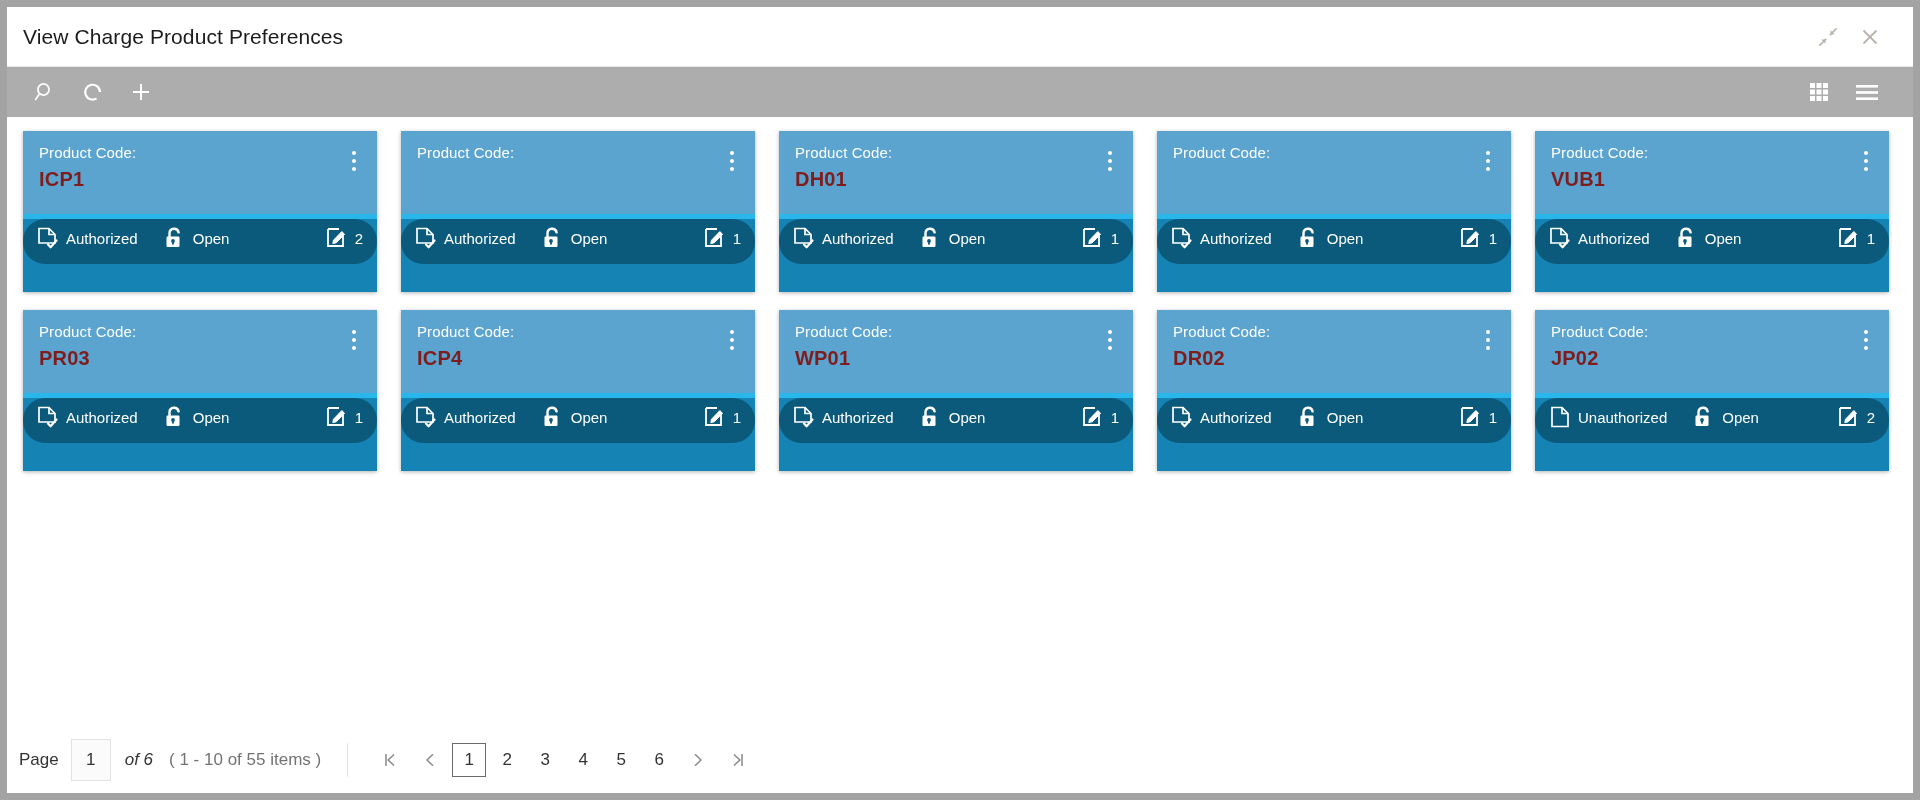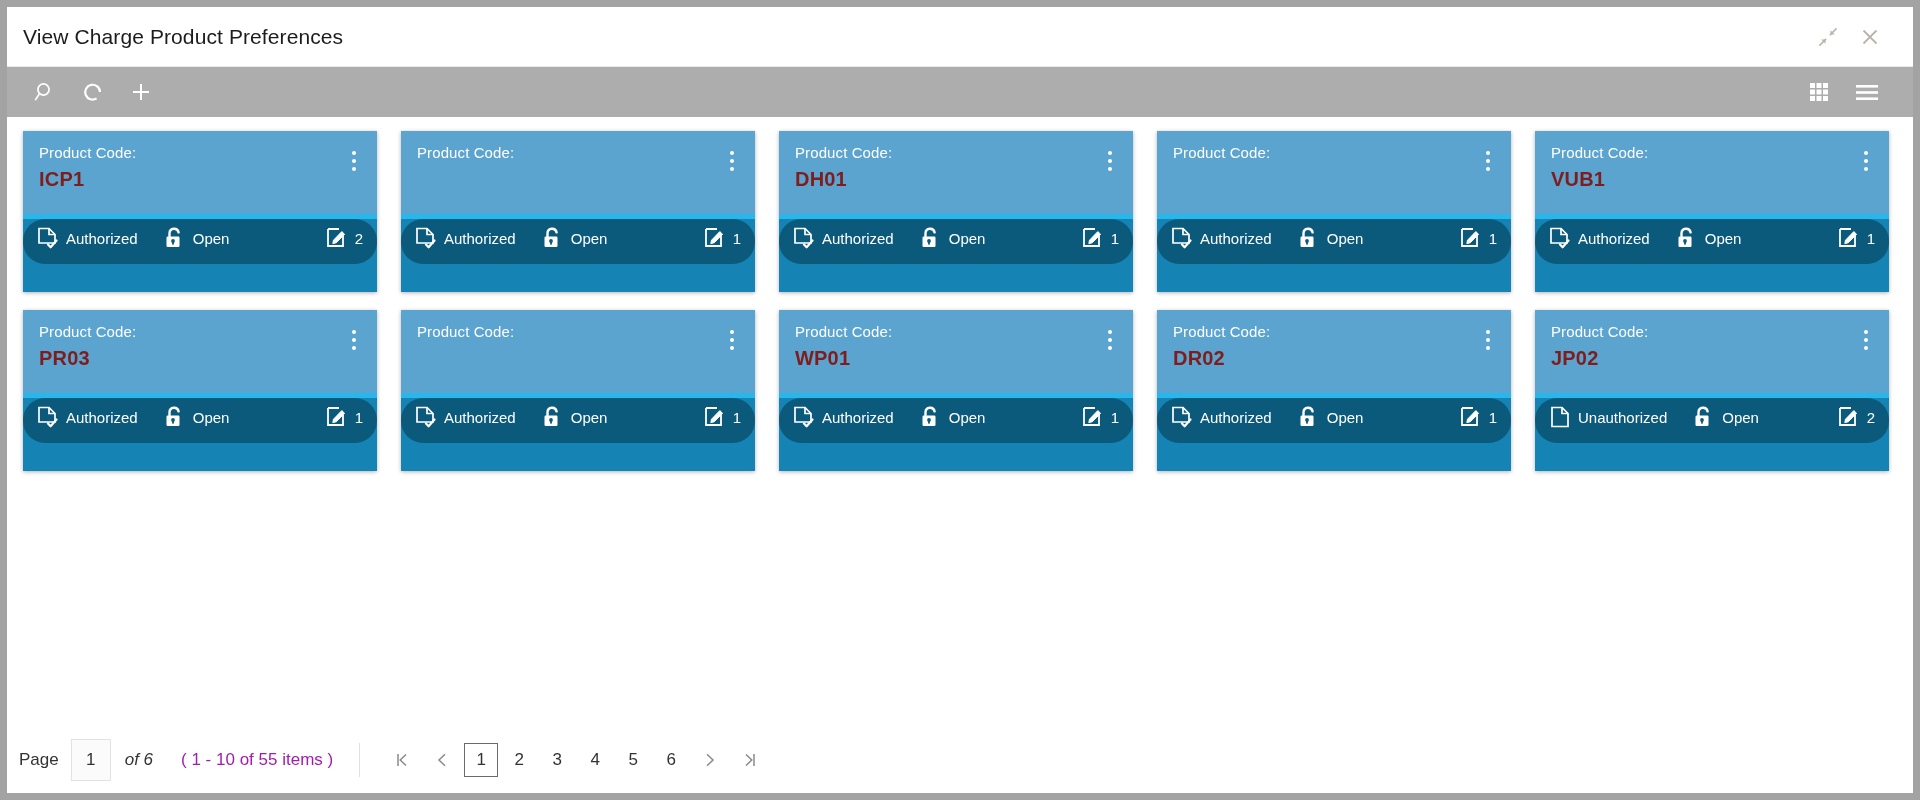--- a/index.html
+++ b/index.html
@@ -180,22 +180,22 @@
     color: #333;
     font-family: "Liberation Sans", sans-serif;
     outline: none;
   }
   .pg-of {
     margin-left: 14px;
     color: #333;
     font-style: italic;
   }
   .pg-items {
-    margin-left: 28px;
-    color: #a21caf;
+    margin-left: 16px;
+    color: #737373;
   }
   .pg-sep {
     width: 1px;
     height: 34px;
     background: #e0e0e0;
     margin: 0 22px 0 26px;
   }
   .pg-nav {
     display: flex;
     align-items: center;
@@ -524,20 +524,21 @@
                 <path d="M7.5 13.2 L15.8 4.6 L18.6 7.3 L10.2 15.8 L6.8 16.6 Z" fill="#ffffff" stroke="#ffffff" stroke-width="1"></path>
               </svg>
               <span>1</span>
             </span>
           </div>
           <div class="card-bottom"></div>
         </div>
         <div class="card">
           <div class="card-head">
             <div class="card-label">Product Code:</div>
+            <div class="card-code">ICP4</div>
             <div class="kebab">
               <i></i>
               <i></i>
               <i></i>
             </div>
           </div>
           <div class="card-divider"></div>
           <div class="card-foot">
             <span class="stat auth">
               <svg width="21" height="23" viewBox="0 0 21 23">

